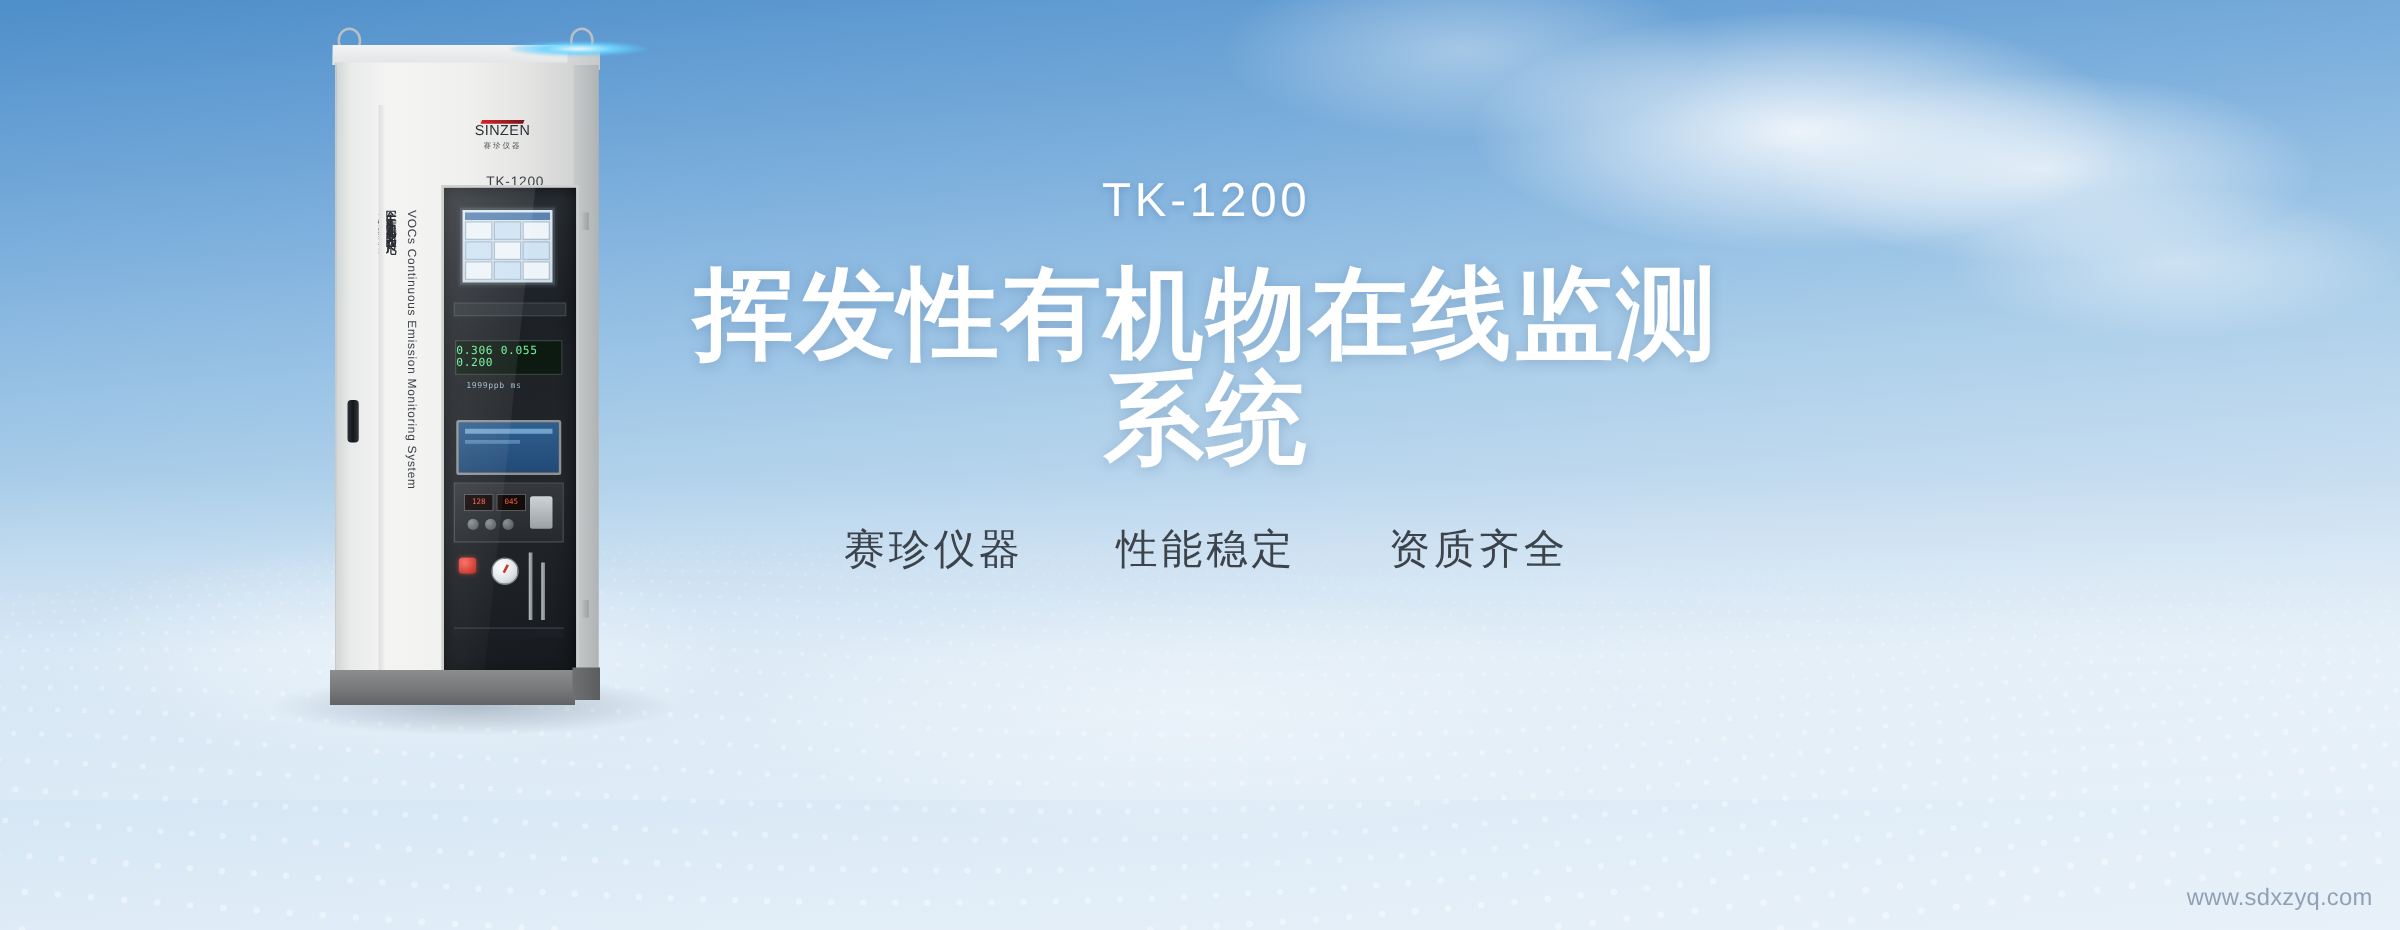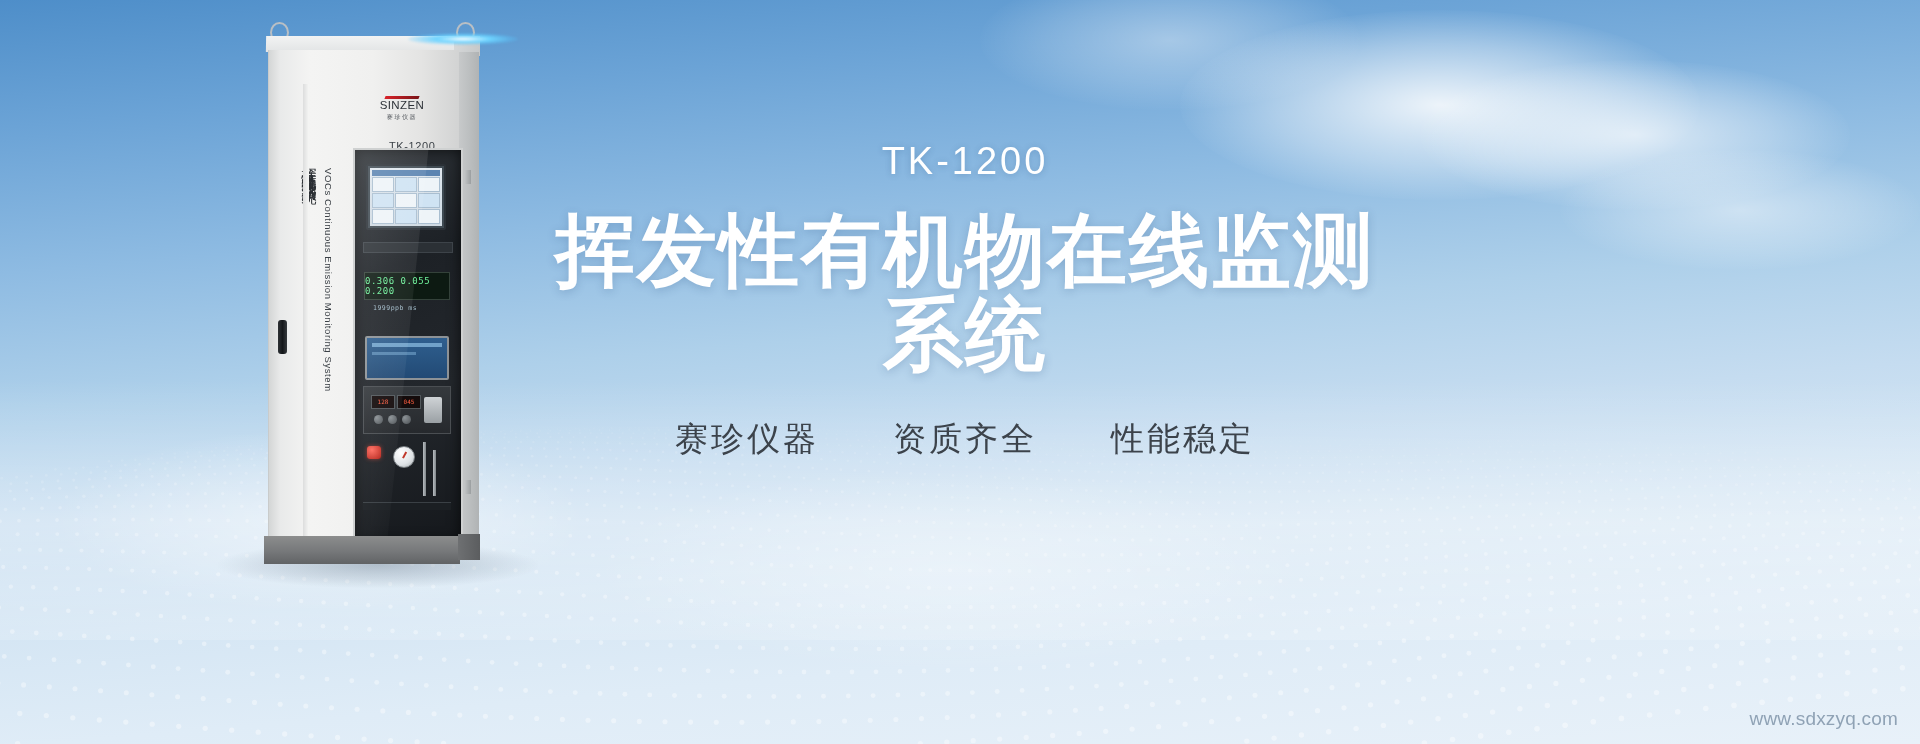--- a/index.html
+++ b/index.html
@@ -3280,19 +3280,19 @@
 
     <div id="cabinet-base"></div>
     <div id="cabinet-base-side"></div>
   </div>
 
   <div id="copy">
     <div id="model-head">TK-1200</div>
     <div id="headline">挥发性有机物在线监测系统</div>
     <div id="features">
       <span>赛珍仪器</span>
+      <span>性能稳定</span>
       <span>资质齐全</span>
-      <span>性能稳定</span>
     </div>
   </div>
 
   <div id="watermark">www.sdxzyq.com</div>
 </div>
 
 </body></html>

